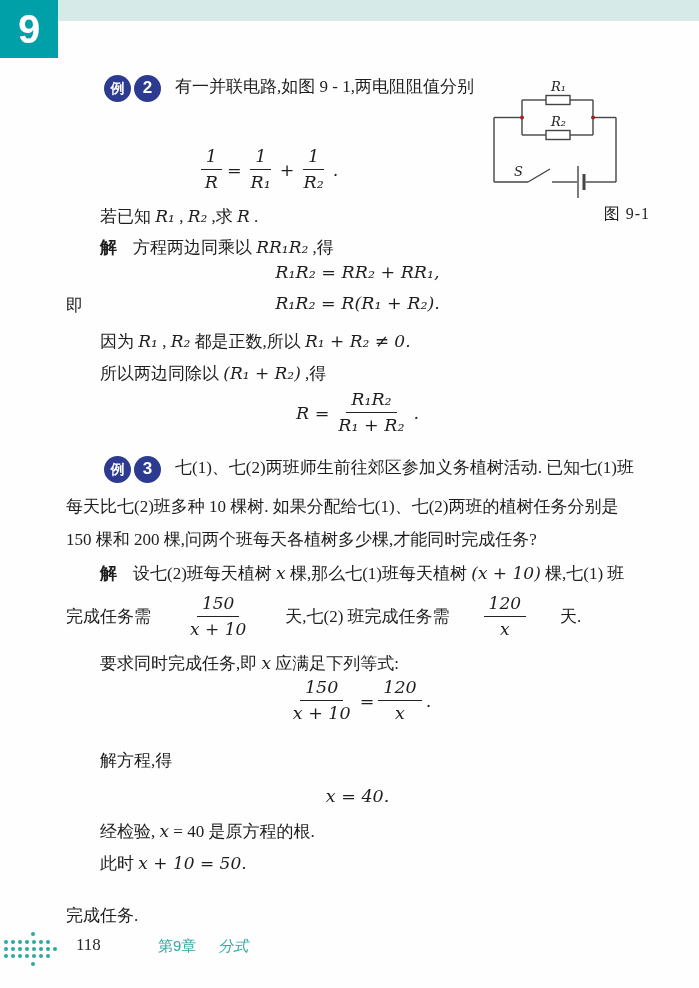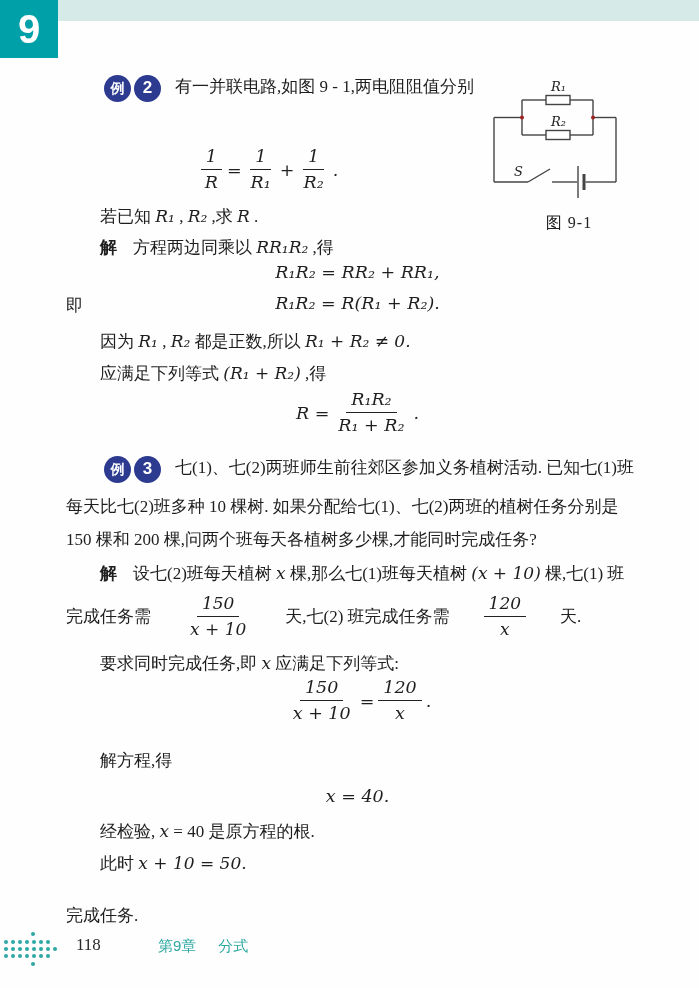--- a/index.html
+++ b/index.html
@@ -45,30 +45,30 @@
     display:inline-flex;flex-direction:column;align-items:center;
     vertical-align:middle;margin:0 4px;
     font-family:"DejaVu Serif","Liberation Serif",serif;font-style:italic;
   }
   .frac .num{display:block;padding:0 5px 1px 5px;border-bottom:1.3px solid #222;line-height:23px;text-align:center;}
   .frac .den{display:block;padding:1px 5px 0 5px;line-height:23px;text-align:center;}
   .line .frac{display:inline-flex;}
   
   .figure{position:absolute;left:488px;top:78px;width:162px;}
   .figure svg{display:block;}
-  .fig-caption{margin-top:9px;text-align:center;font-size:16px;color:#222;letter-spacing:1px;}
+  .fig-caption{margin-top:0;text-align:right;font-size:16px;color:#222;letter-spacing:1px;}
   
   .footer{position:absolute;left:0;top:930px;width:658px;height:40px;}
   .footer .dots{position:absolute;left:4px;top:0px;}
   .footer .pagenum{position:absolute;left:76px;top:5px;font-size:17px;color:#2a2a2a;}
   .footer .chap{
     position:absolute;left:158px;top:7px;color:#2ea8a2;
     font-family:"Liberation Sans","DejaVu Sans",sans-serif;font-size:15px;
   }
-  .footer .chap .sect{margin-left:22px;}
+  .footer .chap .sect{margin-left:22px;font-style:italic;}
 </style>
 </head>
 <body>
 
 <div class="page">
 
   <div class="topbar"></div>
   <div class="chapbox">
     <span>9</span>
   </div>
@@ -147,21 +147,21 @@
   <div class="eq" style="top:262px;">
       <span class="math">R₁R₂ = RR₂ + RR₁,</span>
     </div>
 
   <div class="line" style="left:66px;top:293px;">即</div>
   <div class="eq" style="top:293px;">
       <span class="math">R₁R₂ = R(R₁ + R₂).</span>
     </div>
 
   <div class="line" style="left:100px;top:328px;"><span class="cn">因为 </span><span class="math">R₁</span><span class="cn"> , </span><span class="math">R₂</span><span class="cn"> 都是正数,所以 </span><span class="math">R₁ + R₂ ≠ 0.</span></div>
-  <div class="line" style="left:100px;top:360px;"><span class="cn">应满足下列等式 </span><span class="math">(R₁ + R₂)</span><span class="cn"> ,得</span></div>
+  <div class="line" style="left:100px;top:360px;"><span class="cn">所以两边同除以 </span><span class="math">(R₁ + R₂)</span><span class="cn"> ,得</span></div>
 
   <div class="eq" style="top:388px;">
       <span class="math">R = </span>
       <span class="frac">
         <span class="num">R₁R₂</span>
         <span class="den">R₁ + R₂</span>
       </span>
       <span class="math">.</span>
     </div>
 

